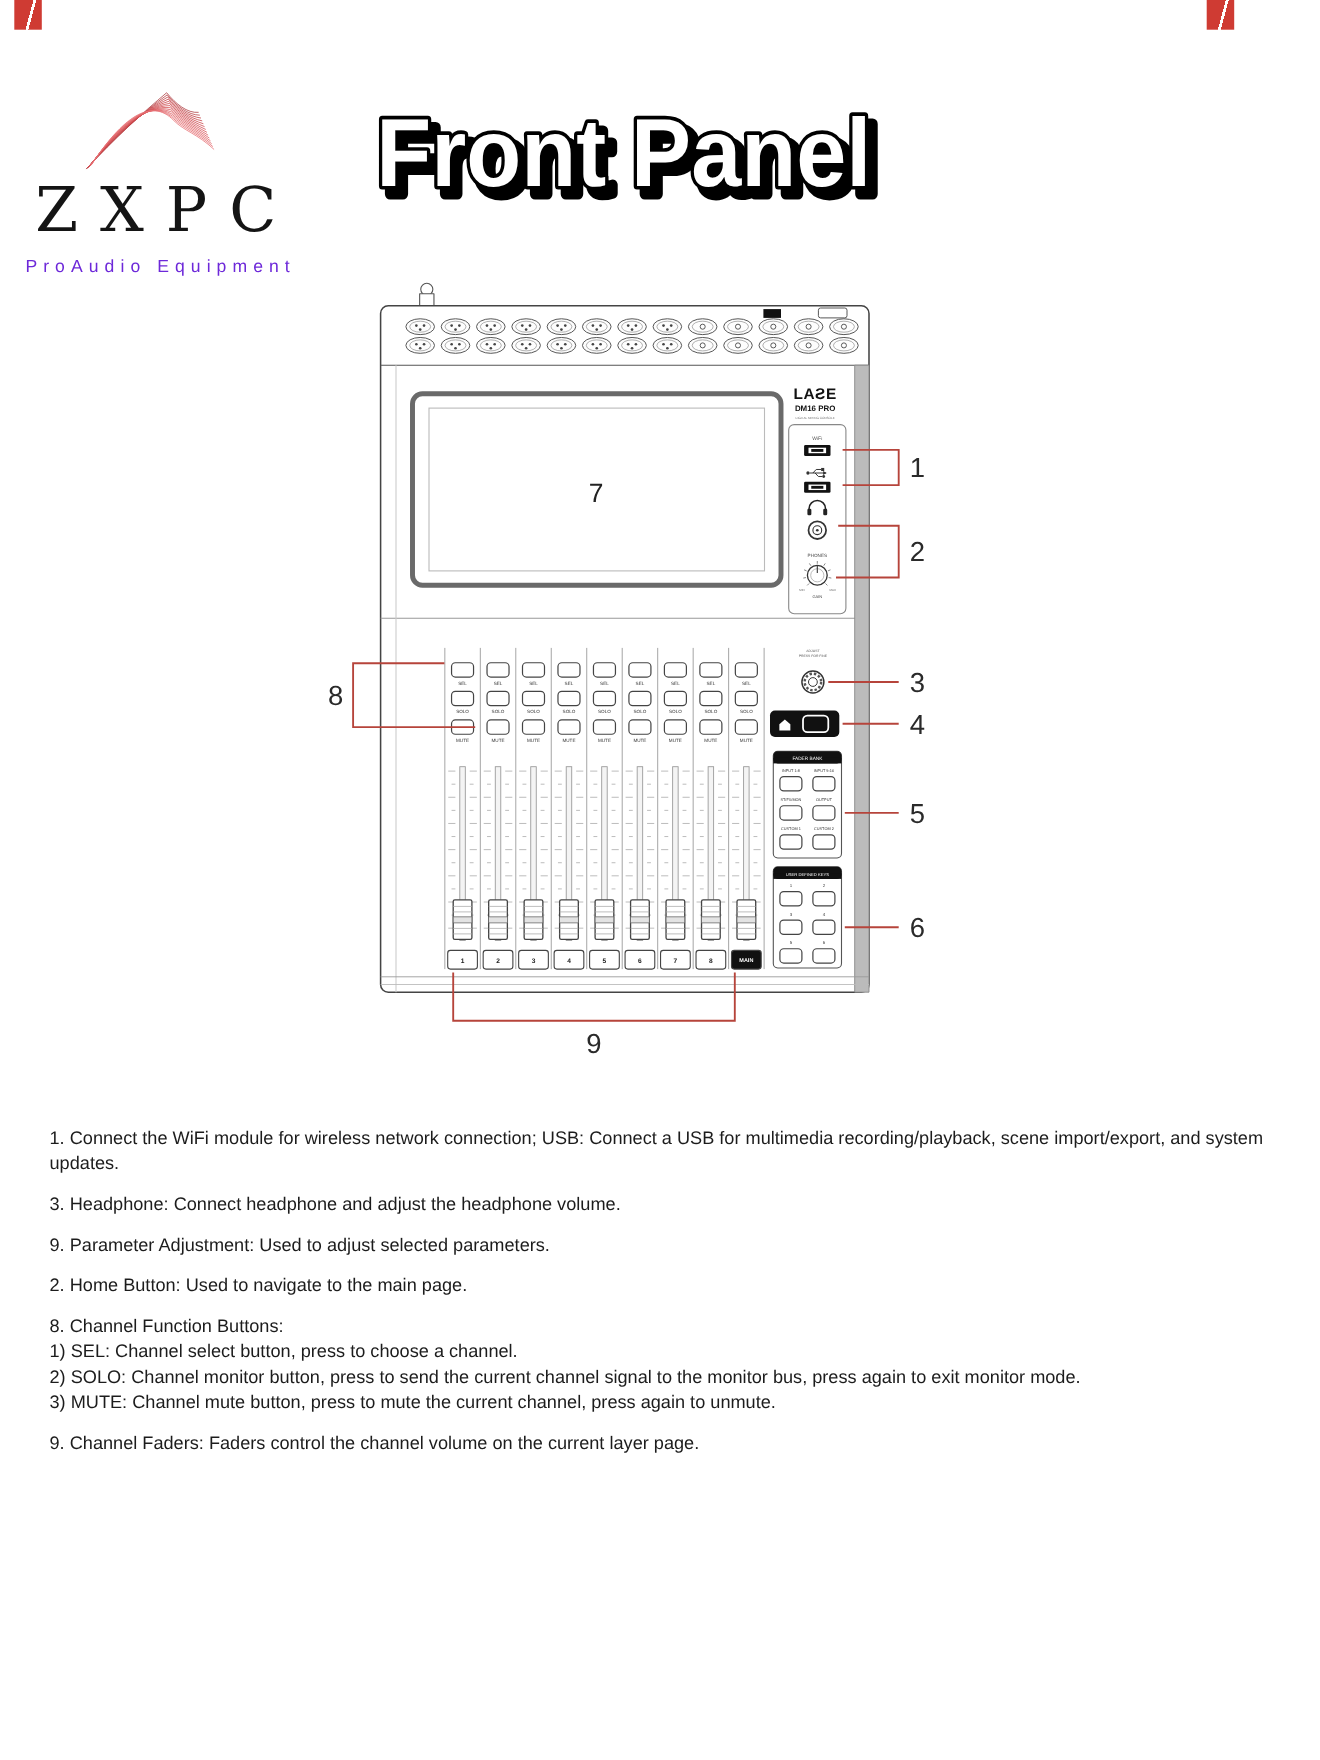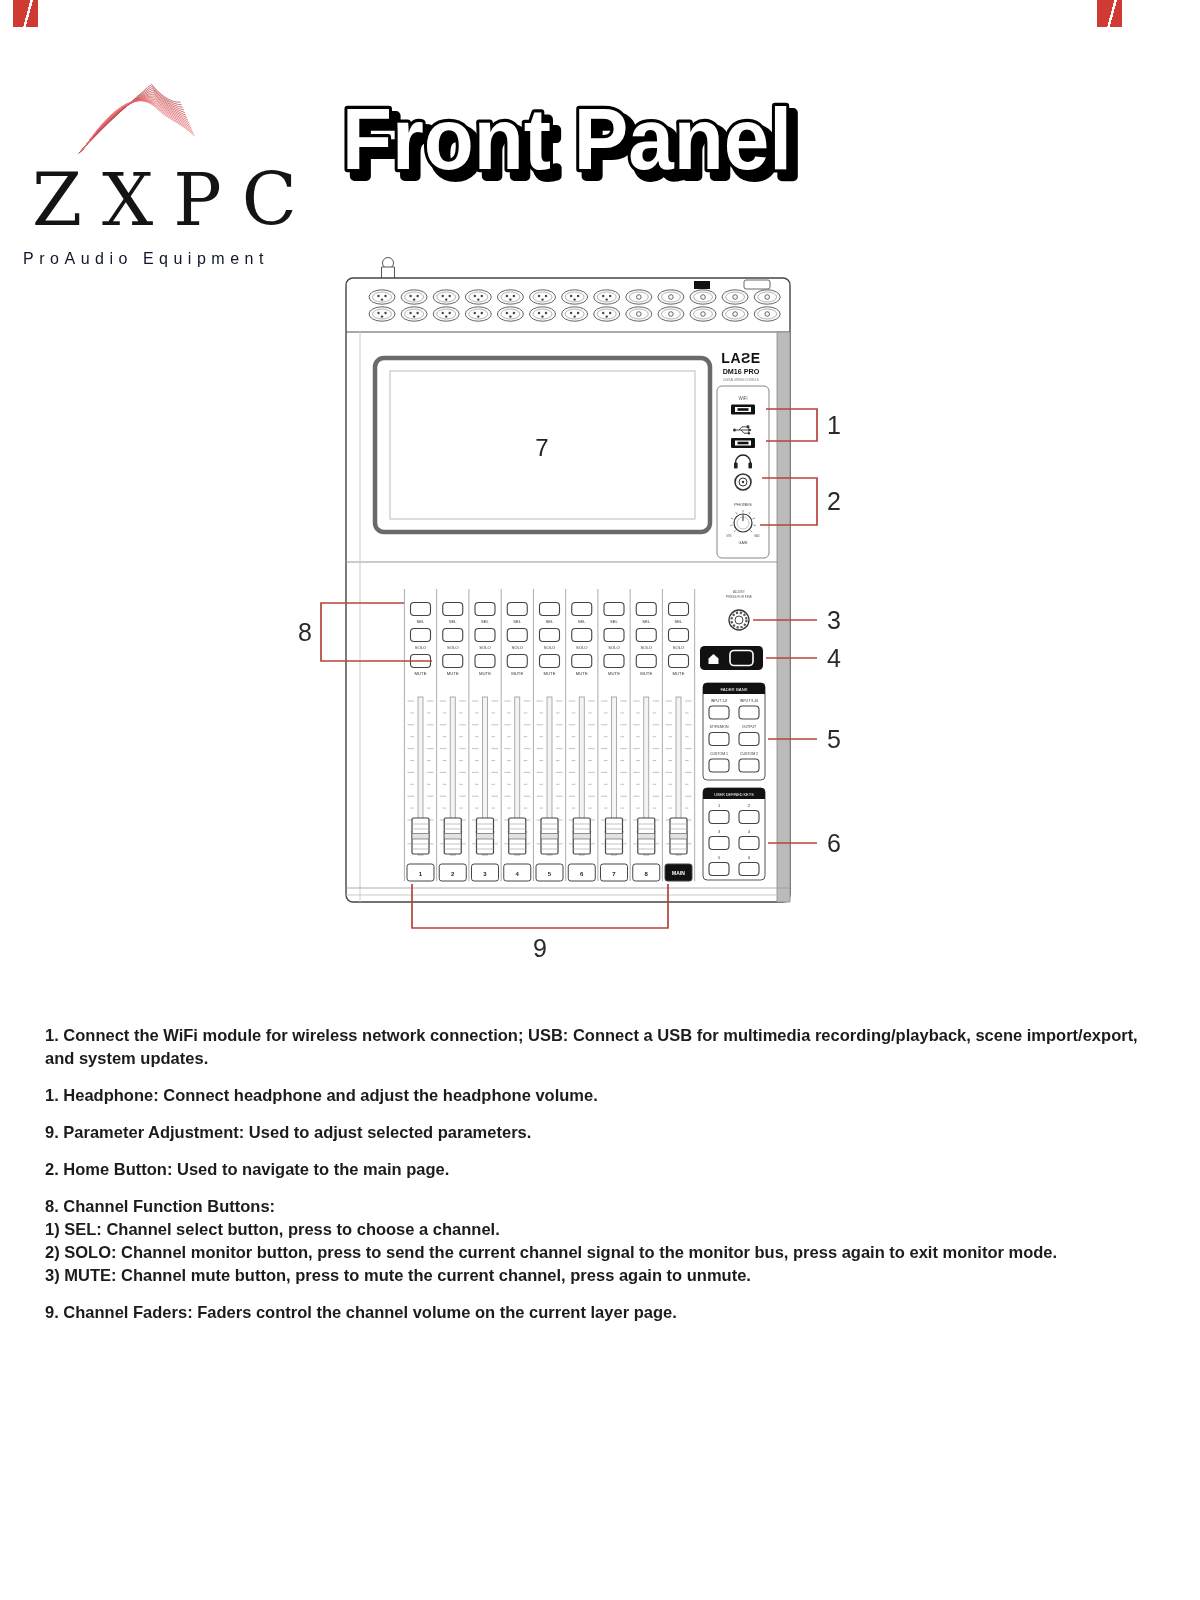--- a/index.html
+++ b/index.html
@@ -6,28 +6,28 @@
   body{
     width:1200px;height:1600px;position:relative;background:#ffffff;
     font-family:"Liberation Sans",sans-serif;overflow:hidden;color:#1c1c1c;
   }
   .corner-mark{position:absolute;top:0;width:25px;height:27px;
     background:linear-gradient(105deg,#cf3b33 54%,#ffffff 54%,#ffffff 62%,#cf3b33 62%);}
   .corner-mark.left{left:13px;}
   .corner-mark.right{left:1097px;}
   .logo{position:absolute;left:18px;top:76px;width:252px;text-align:center;}
   .swoosh{display:block;margin:0 auto;}
-  .brand-name{font-family:"DejaVu Serif","Liberation Serif",serif;font-size:72px;
+  .brand-name{font-family:"DejaVu Serif","Liberation Serif",serif;font-size:56px;
     letter-spacing:20px;color:#141414;line-height:1;margin-top:2px;text-indent:14px;}
-  .brand-tagline{font-size:16px;letter-spacing:5.5px;color:#0f172a;margin-top:14px;text-indent:4px;}
+  .brand-tagline{font-size:16px;letter-spacing:5.5px;color:#6d28d9;margin-top:14px;text-indent:4px;}
   .title-svg{position:absolute;left:338px;top:80px;}
   .diagram{position:absolute;left:270px;top:250px;}
   .descriptions{position:absolute;left:45px;top:1024px;width:1122px;
     font-size:16.5px;line-height:23px;color:#1c1c1c;}
-  .descriptions p{margin:0 0 14px 0;white-space:pre-line;font-weight:bold;}
+  .descriptions p{margin:0 0 14px 0;white-space:pre-line;}
   svg text{font-family:"Liberation Sans",sans-serif;}
 </style>
 </head>
 <body>
 
 <div class="corner-mark left"></div>
 <div class="corner-mark right"></div>
 
 <div class="logo">
   <svg class="swoosh" id="swoosh-svg" width="150" height="86" viewBox="0 0 160 90">
@@ -821,21 +821,21 @@
     <text x="827" y="667">4</text>
     <text x="827" y="748">5</text>
     <text x="827" y="852">6</text>
     <text x="312" y="641" text-anchor="end">8</text>
     <text x="540" y="957" text-anchor="middle">9</text>
   </g>
 </svg>
 
 <div class="descriptions">
   <p>1. Connect the WiFi module for wireless network connection; USB: Connect a USB for multimedia recording/playback, scene import/export, and system updates.</p>
-  <p>1. Headphone: Connect headphone and adjust the headphone volume.</p>
+  <p>3. Headphone: Connect headphone and adjust the headphone volume.</p>
   <p>9. Parameter Adjustment: Used to adjust selected parameters.</p>
   <p>2. Home Button: Used to navigate to the main page.</p>
   <p>8. Channel Function Buttons:
 1) SEL: Channel select button, press to choose a channel.
 2) SOLO: Channel monitor button, press to send the current channel signal to the monitor bus, press again to exit monitor mode.
 3) MUTE: Channel mute button, press to mute the current channel, press again to unmute.</p>
   <p>9. Channel Faders: Faders control the channel volume on the current layer page.</p>
 </div>
 
 </body></html>

